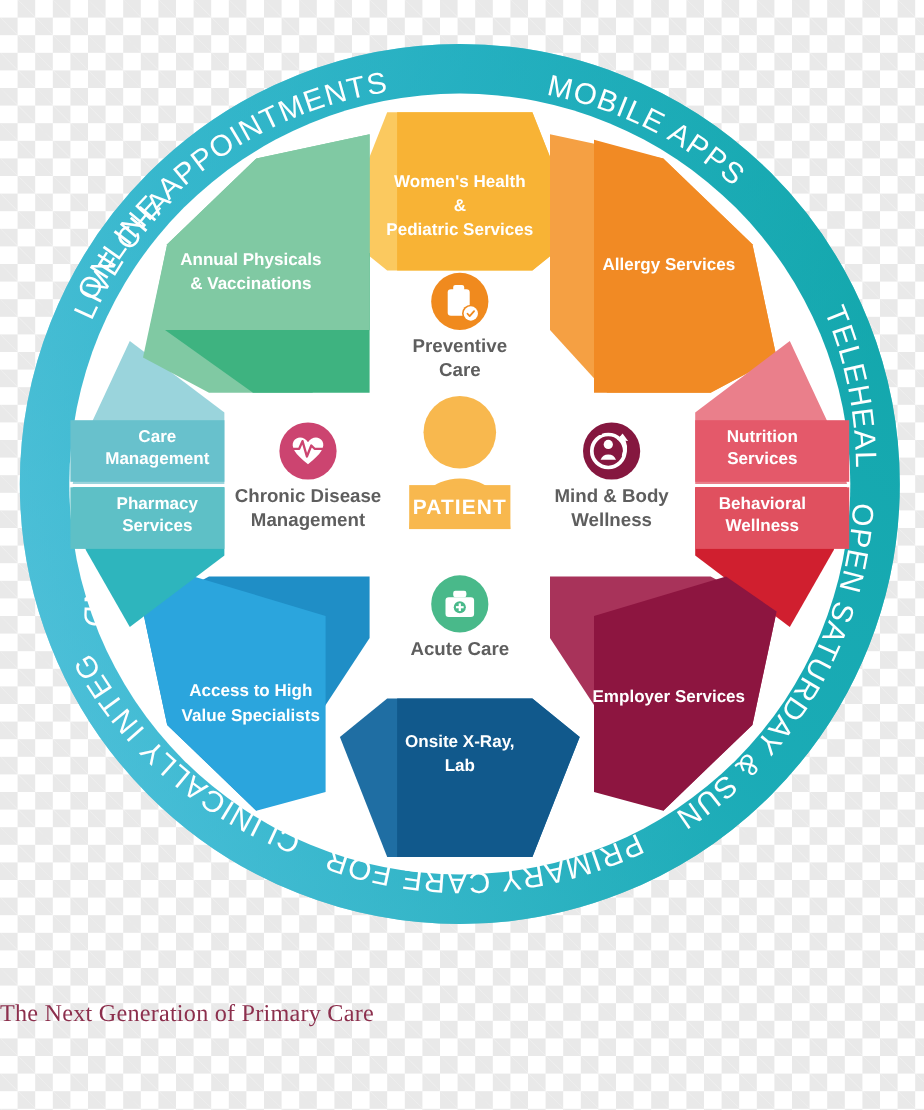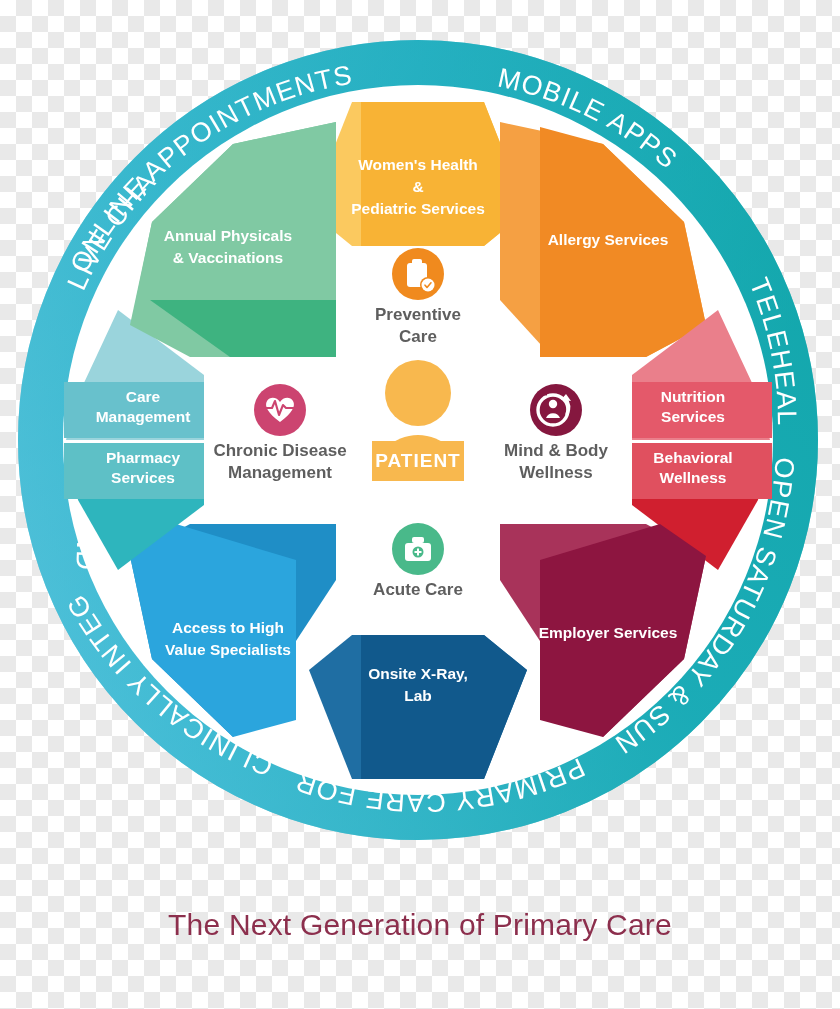--- a/index.html
+++ b/index.html
@@ -57,23 +57,22 @@
     font-weight: bold;
     font-size: 19px;
     letter-spacing: 1px;
     text-anchor: middle;
   }
   #caption {
     position: absolute;
     left: 0;
     top: 908px;
     width: 840px;
-    text-align: center;
-    font-family: Liberation Sans, sans-serif;
-    font-size: 30px;
+    font-family: Liberation Serif, serif;
+    font-size: 22px;
     color: #8c2f4d;
     letter-spacing: 0.2px;
     white-space: nowrap;
   }
 </style>
 </head>
 <body>
 
 <div id="stage">
 

